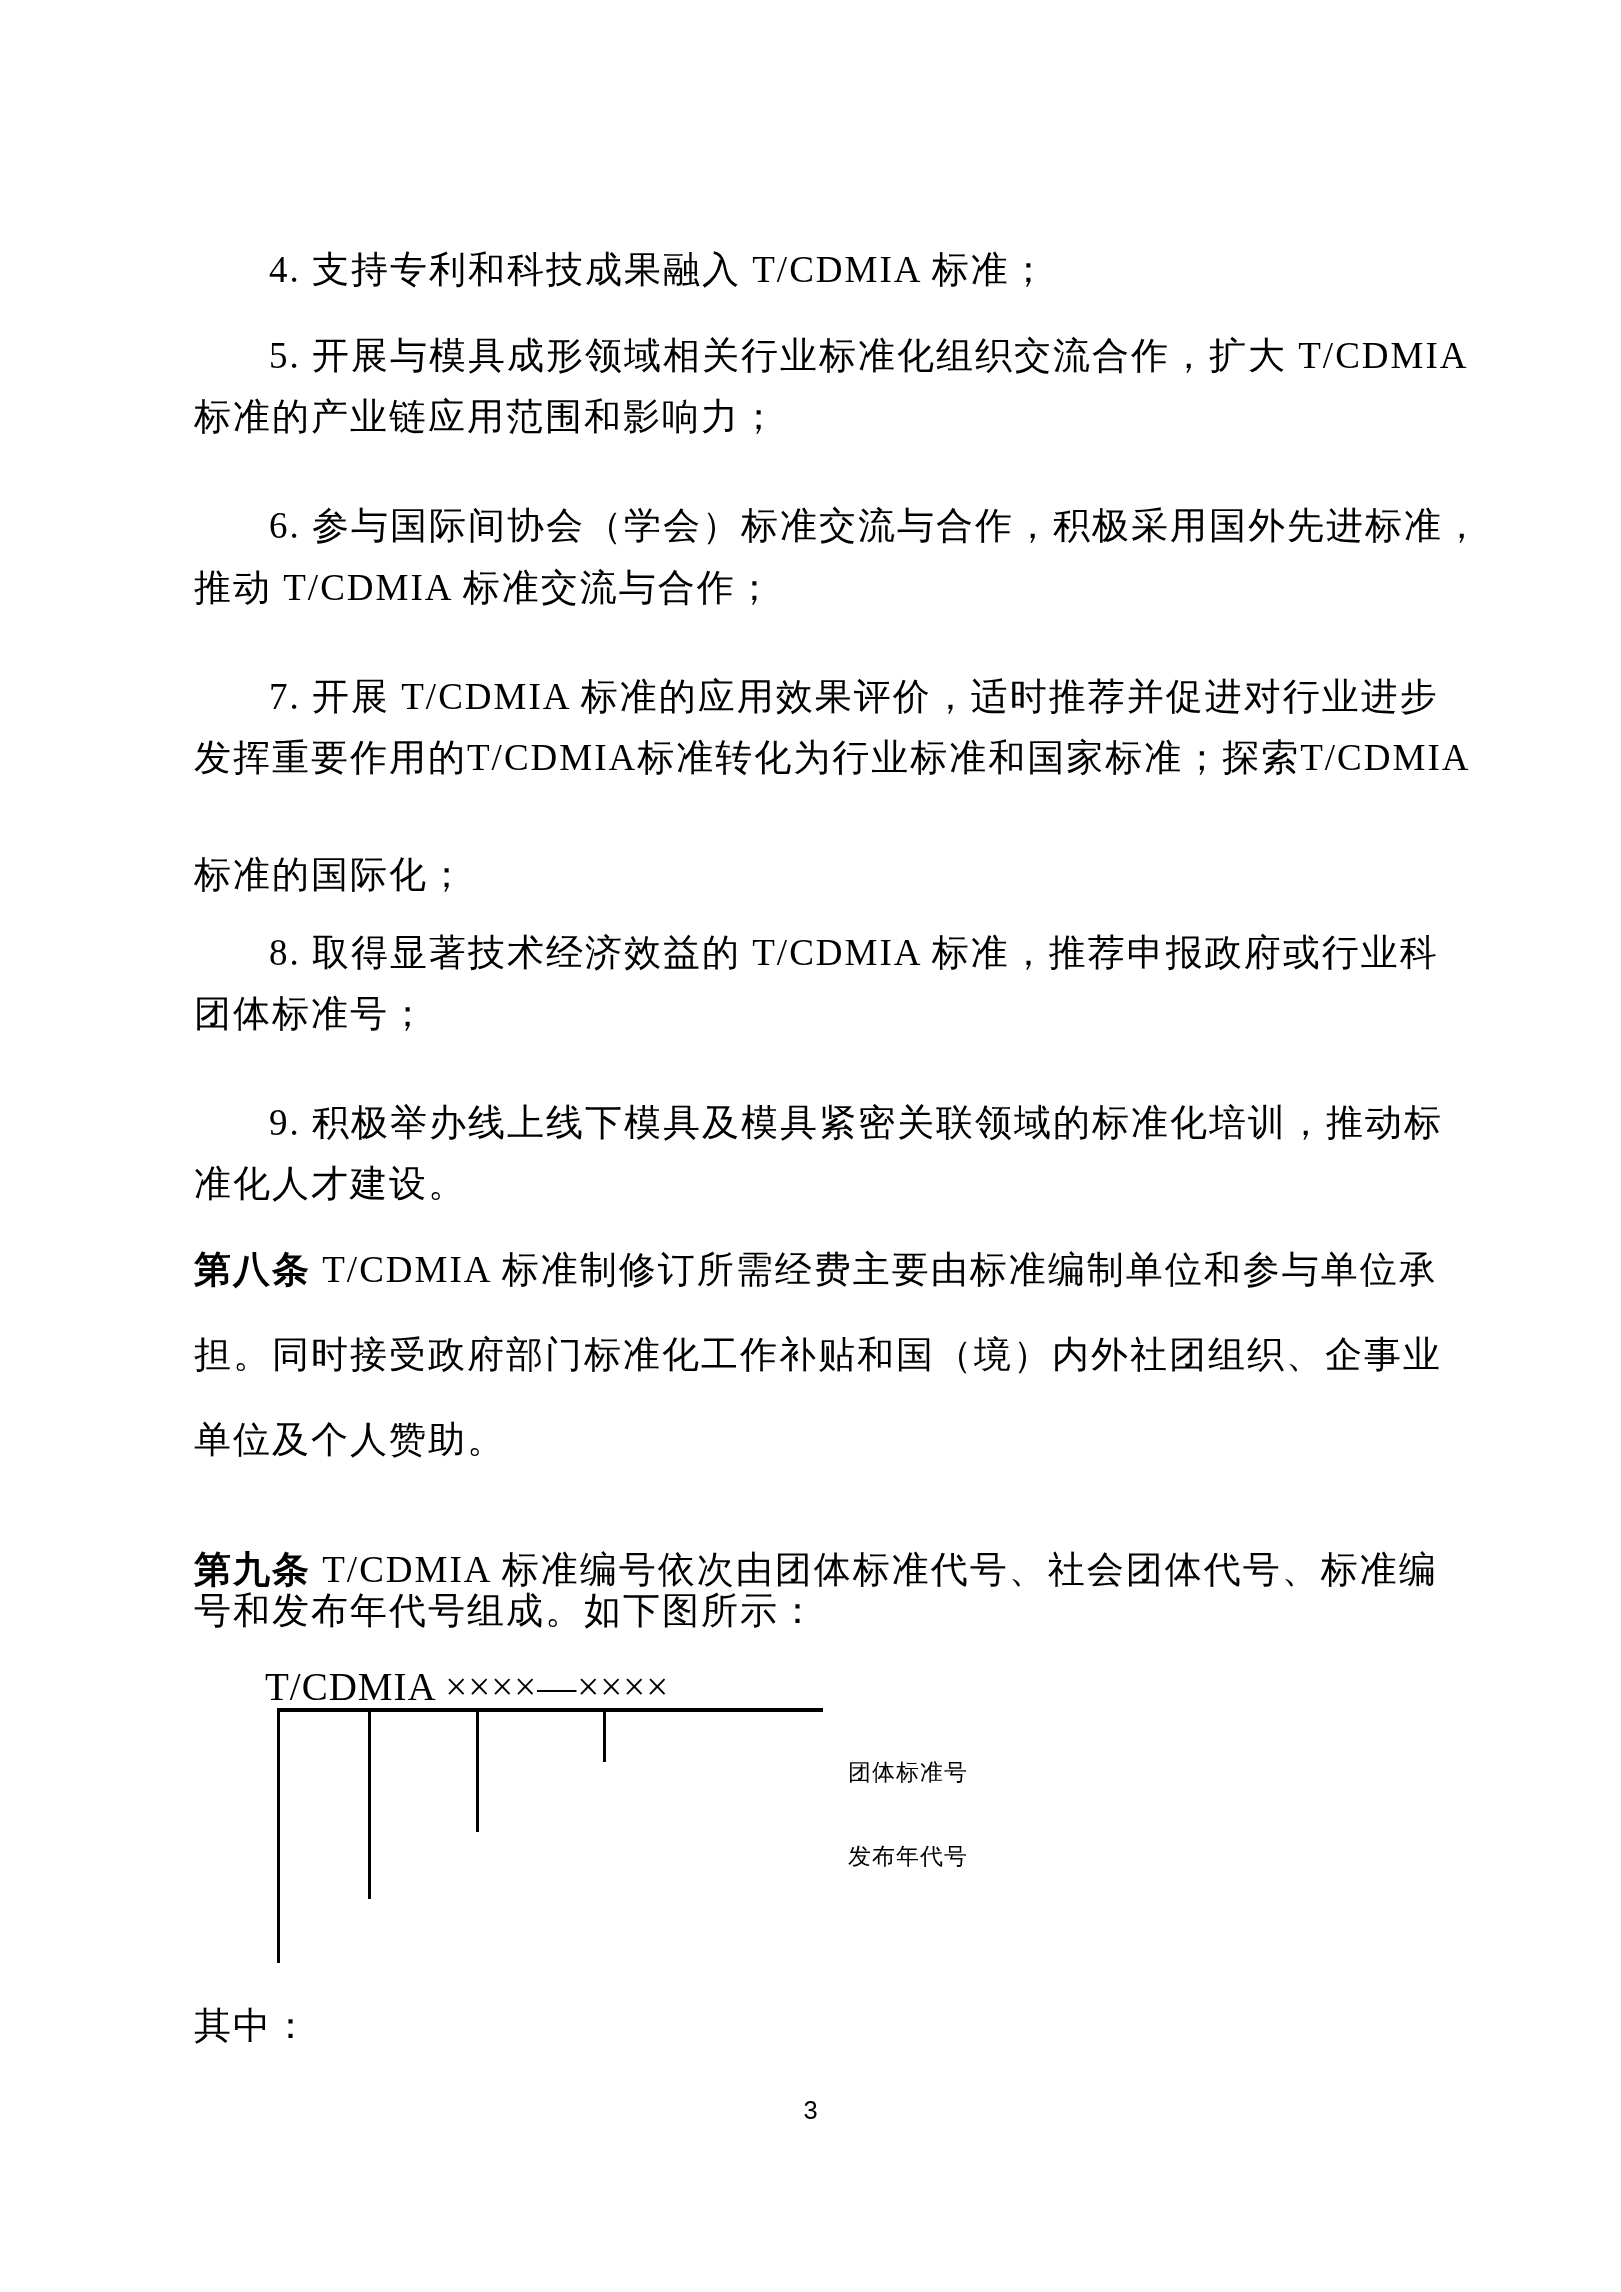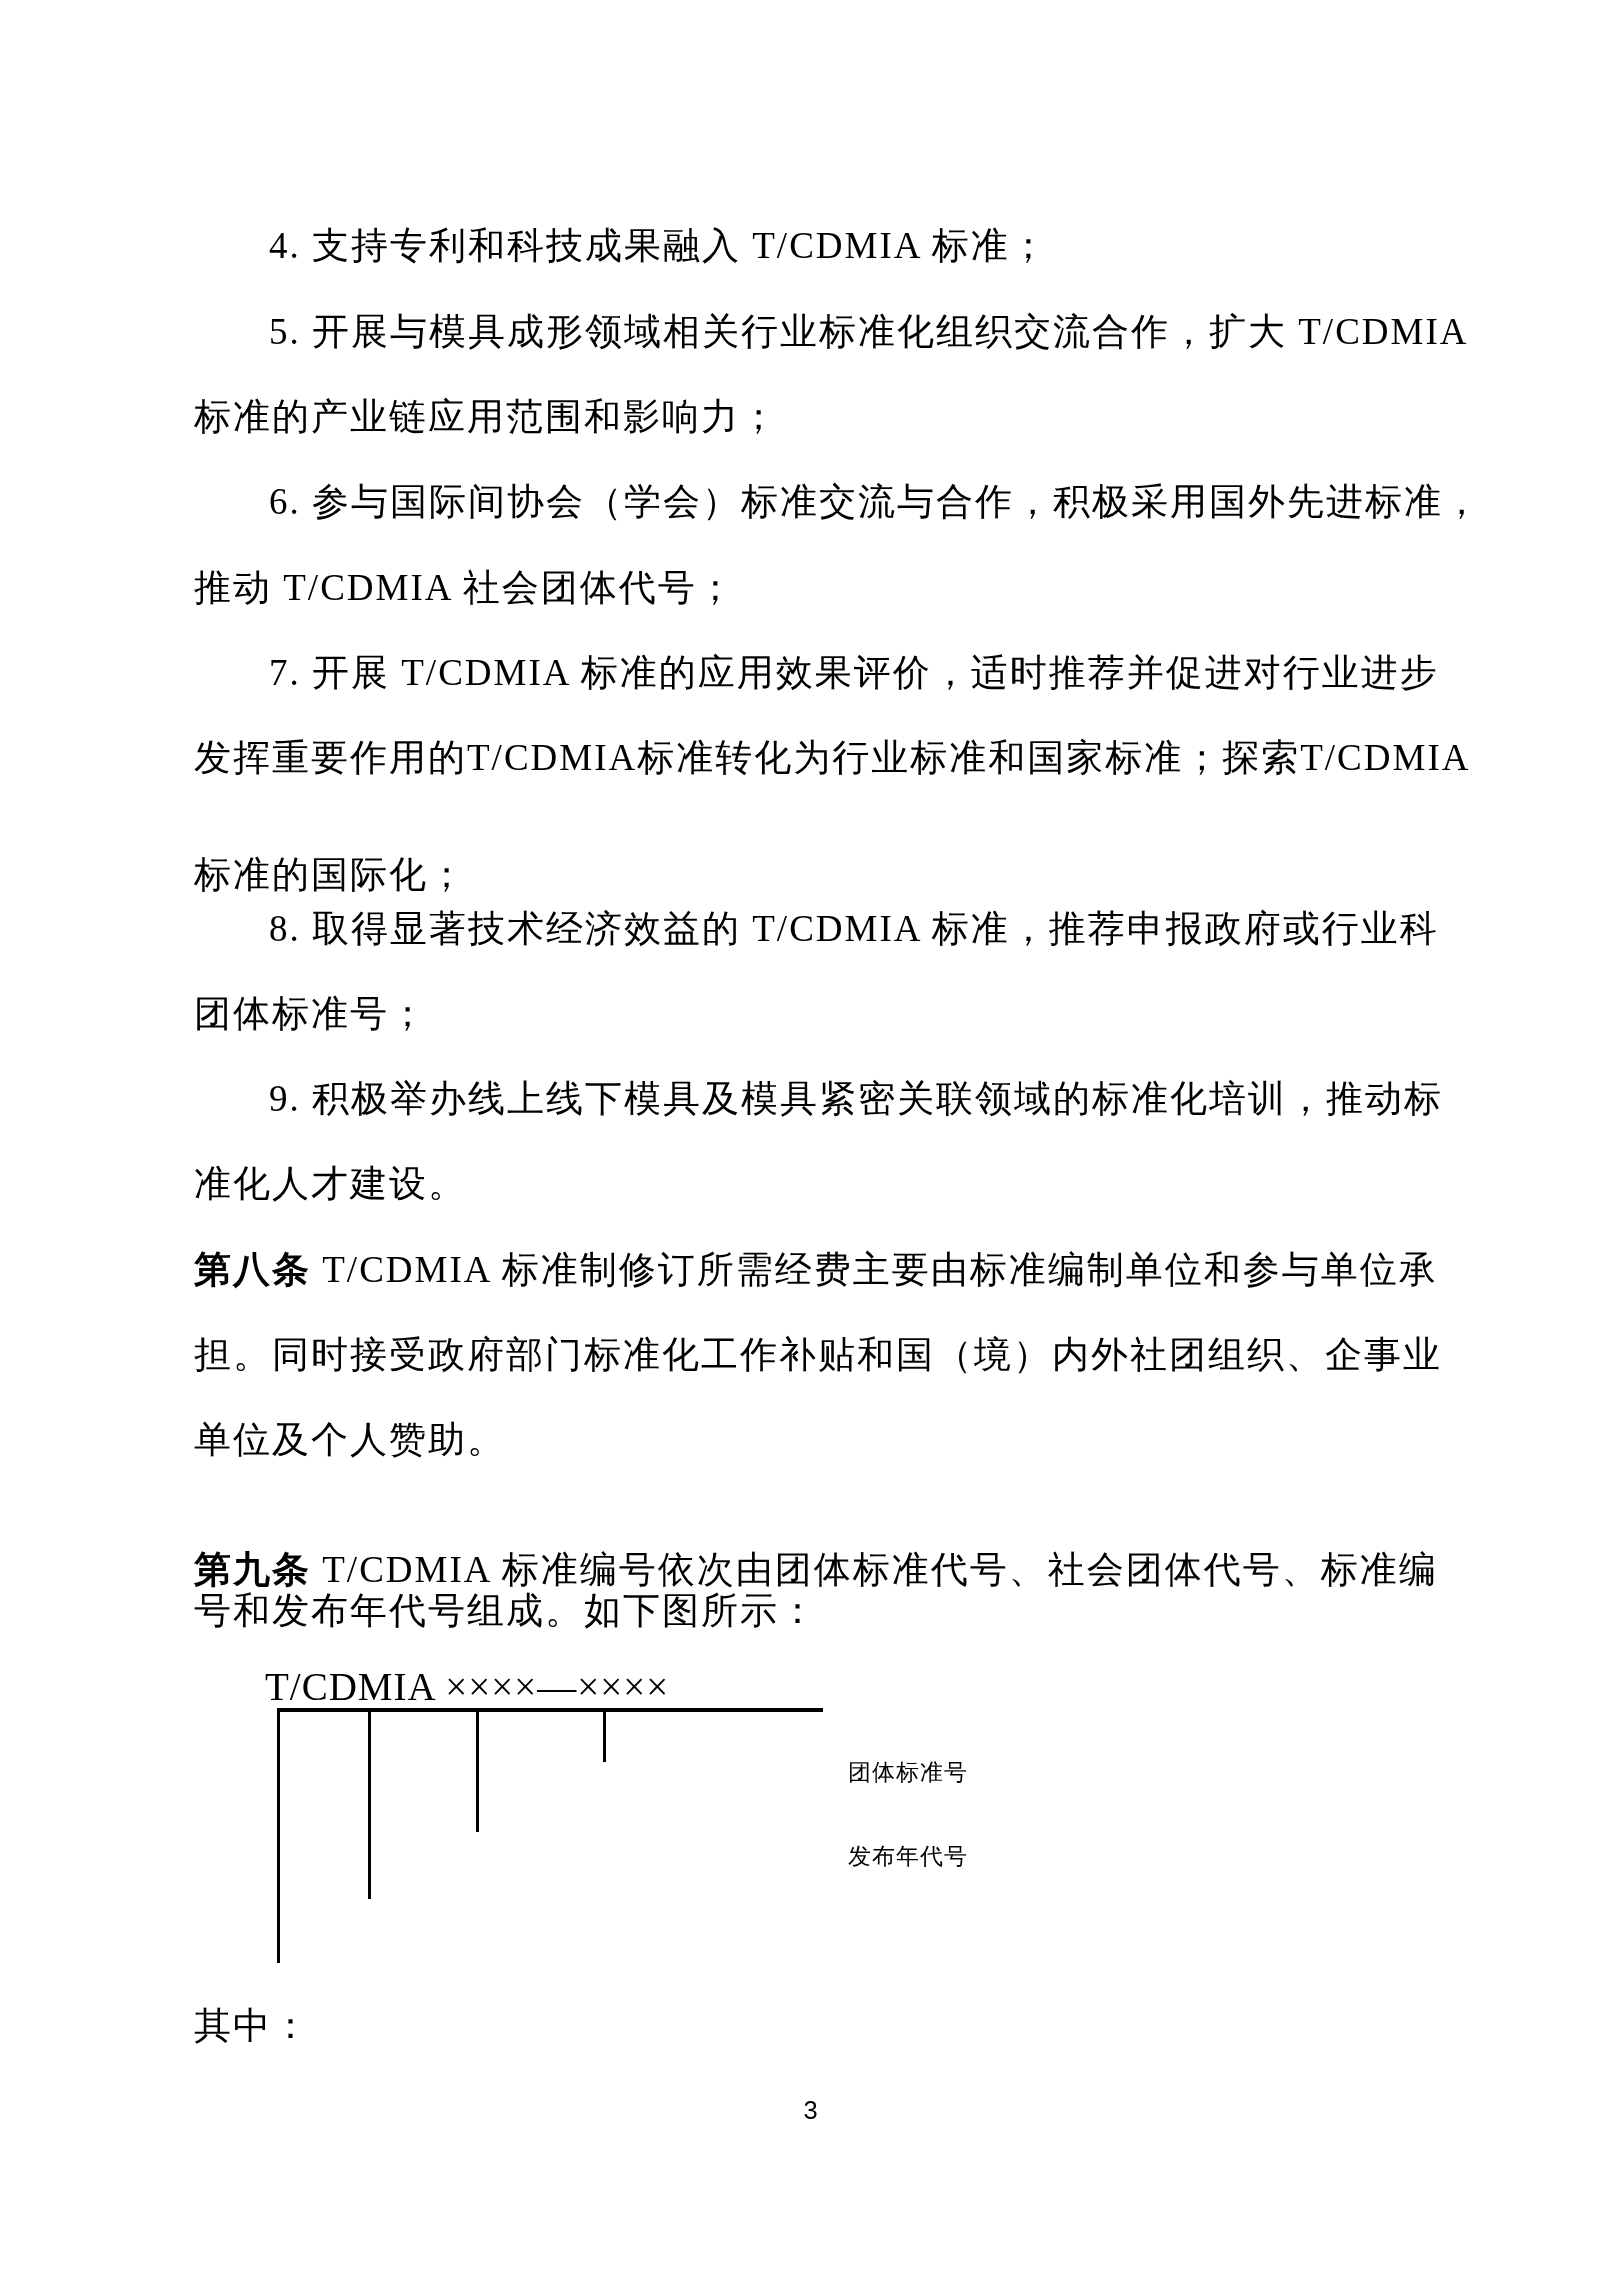--- a/index.html
+++ b/index.html
@@ -16,21 +16,21 @@
   .line {
     position: absolute;
     left: 194px;
     width: 1233px;
     font-size: 37px;
     line-height: 1.25;
     letter-spacing: 2px;
     white-space: nowrap;
     box-sizing: border-box;
   }
-  .line.indent { padding-left: 75px; }
+  .line.indent { padding-left: 75px; margin-top: 24px; }
   .line.fill {
     text-align: justify;
     text-align-last: justify;
   }
   .bold { font-weight: bold; }
 
   
   .diagram-code {
     position: absolute;
     left: 265px;
@@ -80,21 +80,21 @@
 </style>
 </head>
 <body>
 
 <div class="page">
 
   <div class="line indent" style="top:223px"><span class="bold"></span><span>4. 支持专利和科技成果融入 T/CDMIA 标准；</span></div>
   <div class="line indent fill" style="top:309px"><span class="bold"></span><span>5. 开展与模具成形领域相关行业标准化组织交流合作，扩大 T/CDMIA</span></div>
   <div class="line" style="top:394px"><span class="bold"></span><span>标准的产业链应用范围和影响力；</span></div>
   <div class="line indent fill" style="top:479px"><span class="bold"></span><span>6. 参与国际间协会（学会）标准交流与合作，积极采用国外先进标准，</span></div>
-  <div class="line" style="top:565px"><span class="bold"></span><span>推动 T/CDMIA 社会团体代号；</span></div>
+  <div class="line" style="top:565px"><span class="bold"></span><span>推动 T/CDMIA 标准交流与合作；</span></div>
   <div class="line indent fill" style="top:650px"><span class="bold"></span><span>7. 开展 T/CDMIA 标准的应用效果评价，适时推荐并促进对行业进步</span></div>
   <div class="line fill" style="top:735px"><span class="bold"></span><span>发挥重要作用的T/CDMIA标准转化为行业标准和国家标准；探索T/CDMIA</span></div>
   <div class="line" style="top:852px"><span class="bold"></span><span>标准的国际化；</span></div>
   <div class="line indent fill" style="top:906px"><span class="bold"></span><span>8. 取得显著技术经济效益的 T/CDMIA 标准，推荐申报政府或行业科</span></div>
   <div class="line" style="top:991px"><span class="bold"></span><span>团体标准号；</span></div>
   <div class="line indent fill" style="top:1076px"><span class="bold"></span><span>9. 积极举办线上线下模具及模具紧密关联领域的标准化培训，推动标</span></div>
   <div class="line" style="top:1161px"><span class="bold"></span><span>准化人才建设。</span></div>
   <div class="line fill" style="top:1247px"><span class="bold">第八条</span><span> T/CDMIA 标准制修订所需经费主要由标准编制单位和参与单位承</span></div>
   <div class="line fill" style="top:1332px"><span class="bold"></span><span>担。同时接受政府部门标准化工作补贴和国（境）内外社团组织、企事业</span></div>
   <div class="line" style="top:1417px"><span class="bold"></span><span>单位及个人赞助。</span></div>

